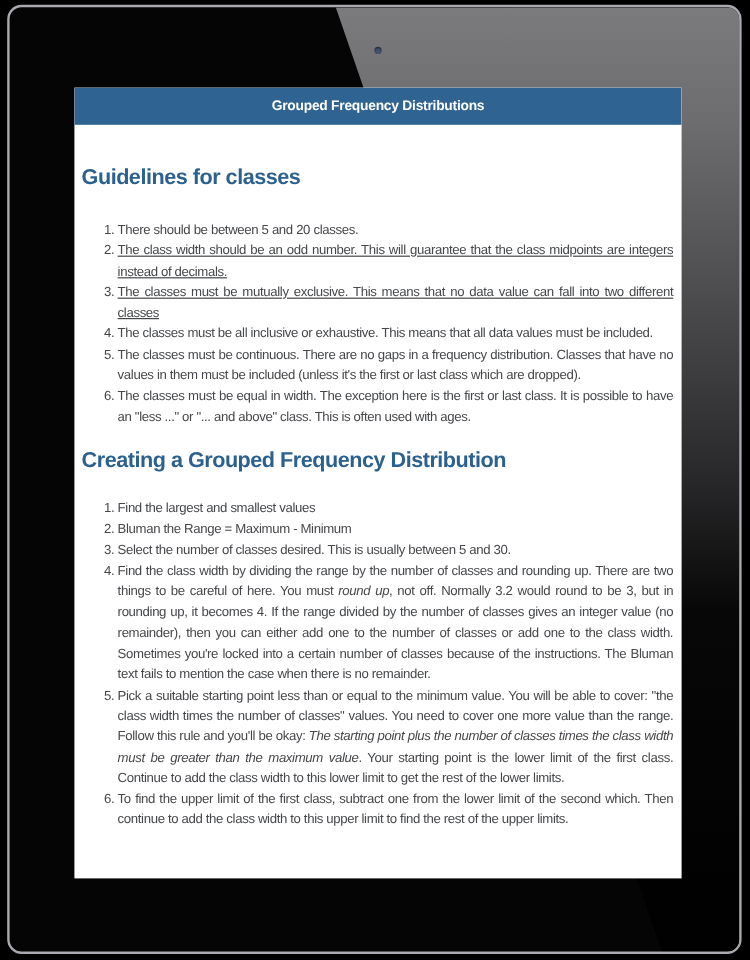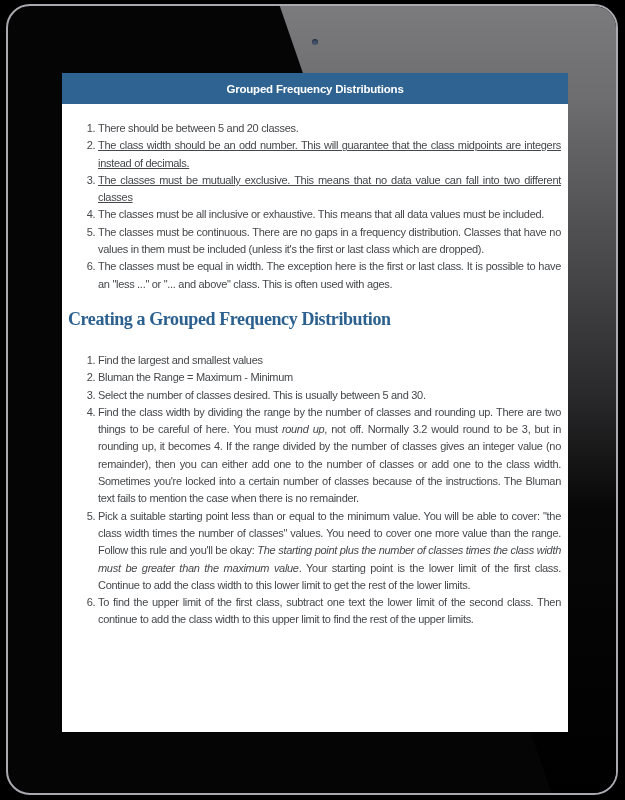--- a/index.html
+++ b/index.html
@@ -18,21 +18,21 @@
   
   .tablet {
     position: absolute;
     left: 6px;
     top: 4px;
     width: 612px;
     height: 791px;
     box-sizing: border-box;
     background: #050505;
     border: 2px solid #a9a9af;
-    border-radius: 24px;
+    border-radius: 12px;
     overflow: hidden;
   }
   .bezel-light {
     position: absolute;
     inset: 0;
     clip-path: polygon(44.7% 0%, 100% 0%, 100% 100%, 89.4% 100%);
     background: linear-gradient(180deg,
       #7b7b7d 0%,
       #6d6d6f 12%,
       #4d4d4f 30%,
@@ -107,37 +107,38 @@
     <div class="bezel-light"></div>
     <div class="camera"></div>
 
     <div class="screen">
       <header class="titlebar" style="background: rgb(47, 100, 146);">
         <span>Grouped Frequency Distributions</span>
       </header>
 
       <main class="content">
         <section>
+          <h2 style="color: rgb(43, 96, 143);">Guidelines for classes</h2>
           <ol>
               <li style="color: rgb(69, 71, 74); margin-top: 16px;"><span>There should be between 5 and 20 classes.</span></li>
               <li style="color: rgb(69, 71, 74); text-decoration: underline;"><span>The class width should be an odd number. This will guarantee that the class midpoints are integers instead of decimals.</span></li>
               <li style="color: rgb(69, 71, 74); text-decoration: underline;"><span>The classes must be mutually exclusive. This means that no data value can fall into two different classes</span></li>
               <li style="color: rgb(69, 71, 74);"><span>The classes must be all inclusive or exhaustive. This means that all data values must be included.</span></li>
               <li style="color: rgb(69, 71, 74);"><span>The classes must be continuous. There are no gaps in a frequency distribution. Classes that have no values in them must be included (unless it's the first or last class which are dropped).</span></li>
               <li style="color: rgb(69, 71, 74);"><span>The classes must be equal in width. The exception here is the first or last class. It is possible to have an "less ..." or "... and above" class. This is often used with ages.</span></li>
             </ol>
         </section>
 
         <section>
-          <h2 style="color: rgb(43, 96, 143); font-family: Liberation Serif, serif;">Creating a Grouped Frequency Distribution</h2>
+          <h2 style="color: rgb(43, 96, 143);">Creating a Grouped Frequency Distribution</h2>
           <ol>
               <li style="color: rgb(69, 71, 74); margin-top: 15px;"><span>Find the largest and smallest values</span></li>
               <li style="color: rgb(69, 71, 74);"><span>Bluman the Range = Maximum - Minimum</span></li>
               <li style="color: rgb(69, 71, 74);"><span>Select the number of classes desired. This is usually between 5 and 30.</span></li>
               <li style="color: rgb(69, 71, 74);"><span>Find the class width by dividing the range by the number of classes and rounding up. There are two things to be careful of here. You must </span><em>round up</em><span>, not off. Normally 3.2 would round to be 3, but in rounding up, it becomes 4. If the range divided by the number of classes gives an integer value (no remainder), then you can either add one to the number of classes or add one to the class width. Sometimes you're locked into a certain number of classes because of the instructions. The Bluman text fails to mention the case when there is no remainder.</span></li>
               <li style="color: rgb(69, 71, 74);"><span>Pick a suitable starting point less than or equal to the minimum value. You will be able to cover: "the class width times the number of classes" values. You need to cover one more value than the range. Follow this rule and you'll be okay: </span><em>The starting point plus the number of classes times the class width must be greater than the maximum value</em><span>. Your starting point is the lower limit of the first class. Continue to add the class width to this lower limit to get the rest of the lower limits.</span></li>
-              <li style="color: rgb(69, 71, 74);"><span>To find the upper limit of the first class, subtract one text the lower limit of the second class. Then continue to add the class width to this upper limit to find the rest of the upper limits.</span></li>
+              <li style="color: rgb(69, 71, 74);"><span>To find the upper limit of the first class, subtract one from the lower limit of the second which. Then continue to add the class width to this upper limit to find the rest of the upper limits.</span></li>
             </ol>
         </section>
       </main>
     </div>
   </div>
 </div>
 
 </body></html>

